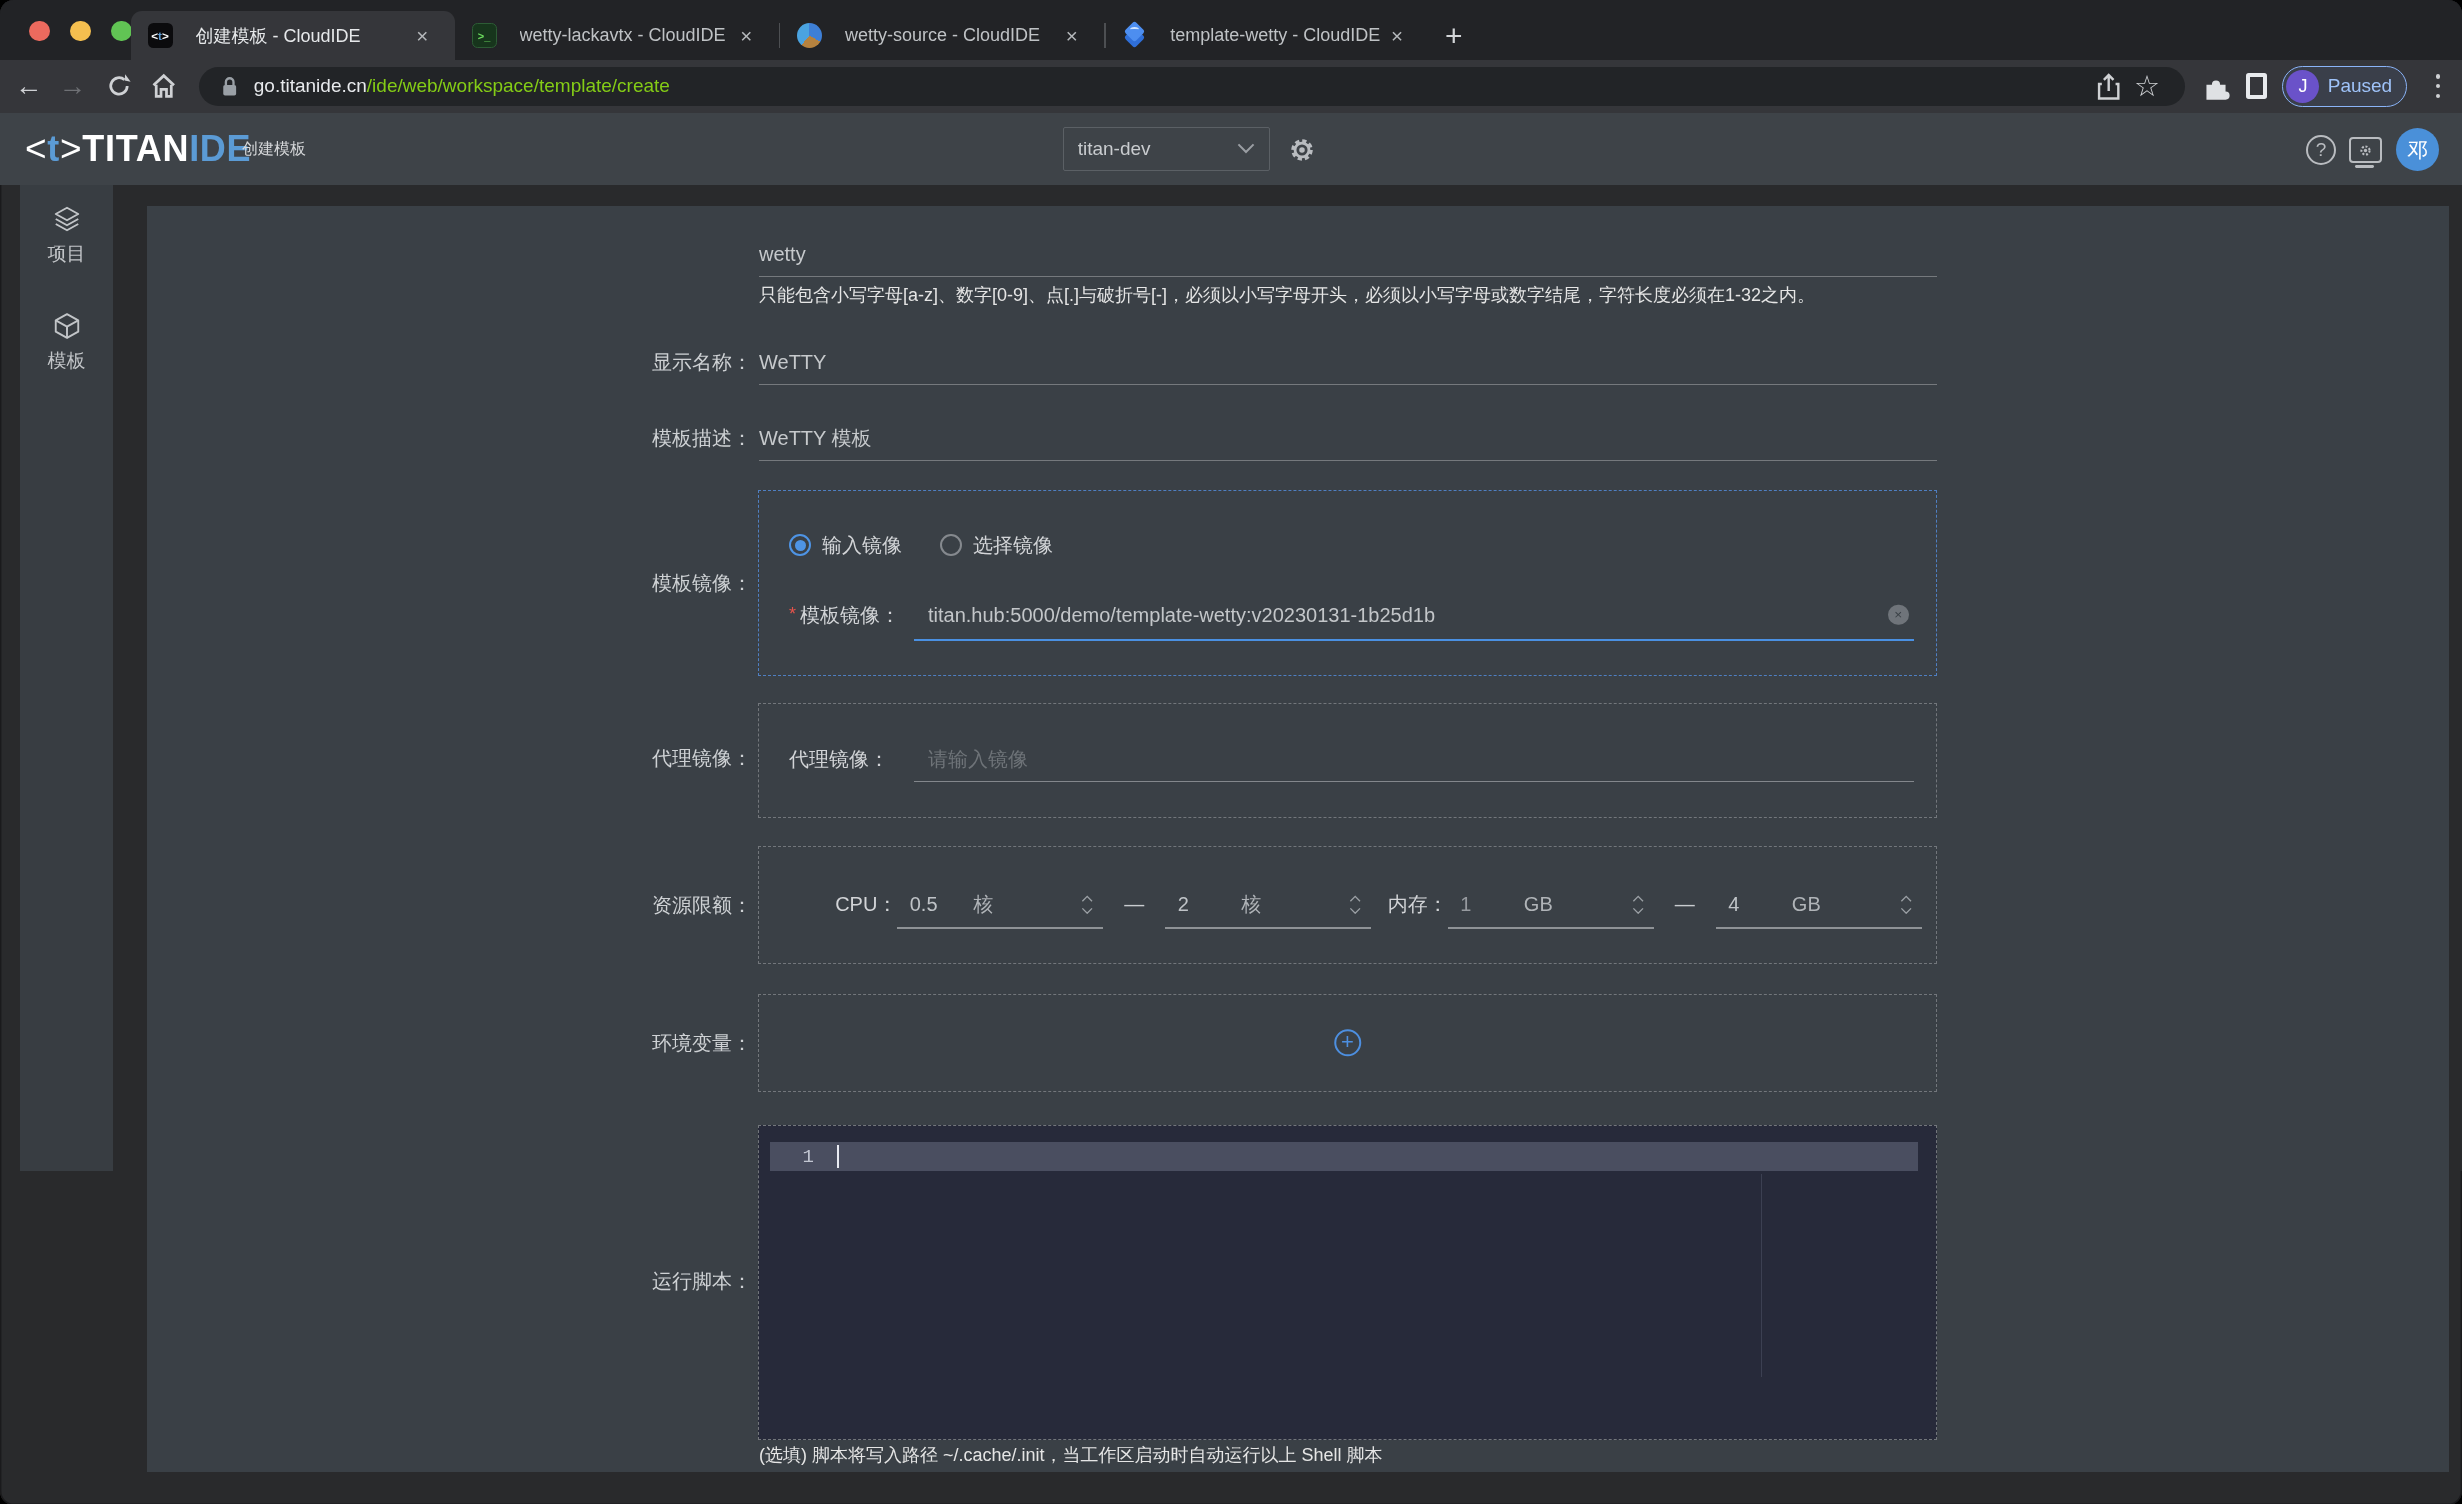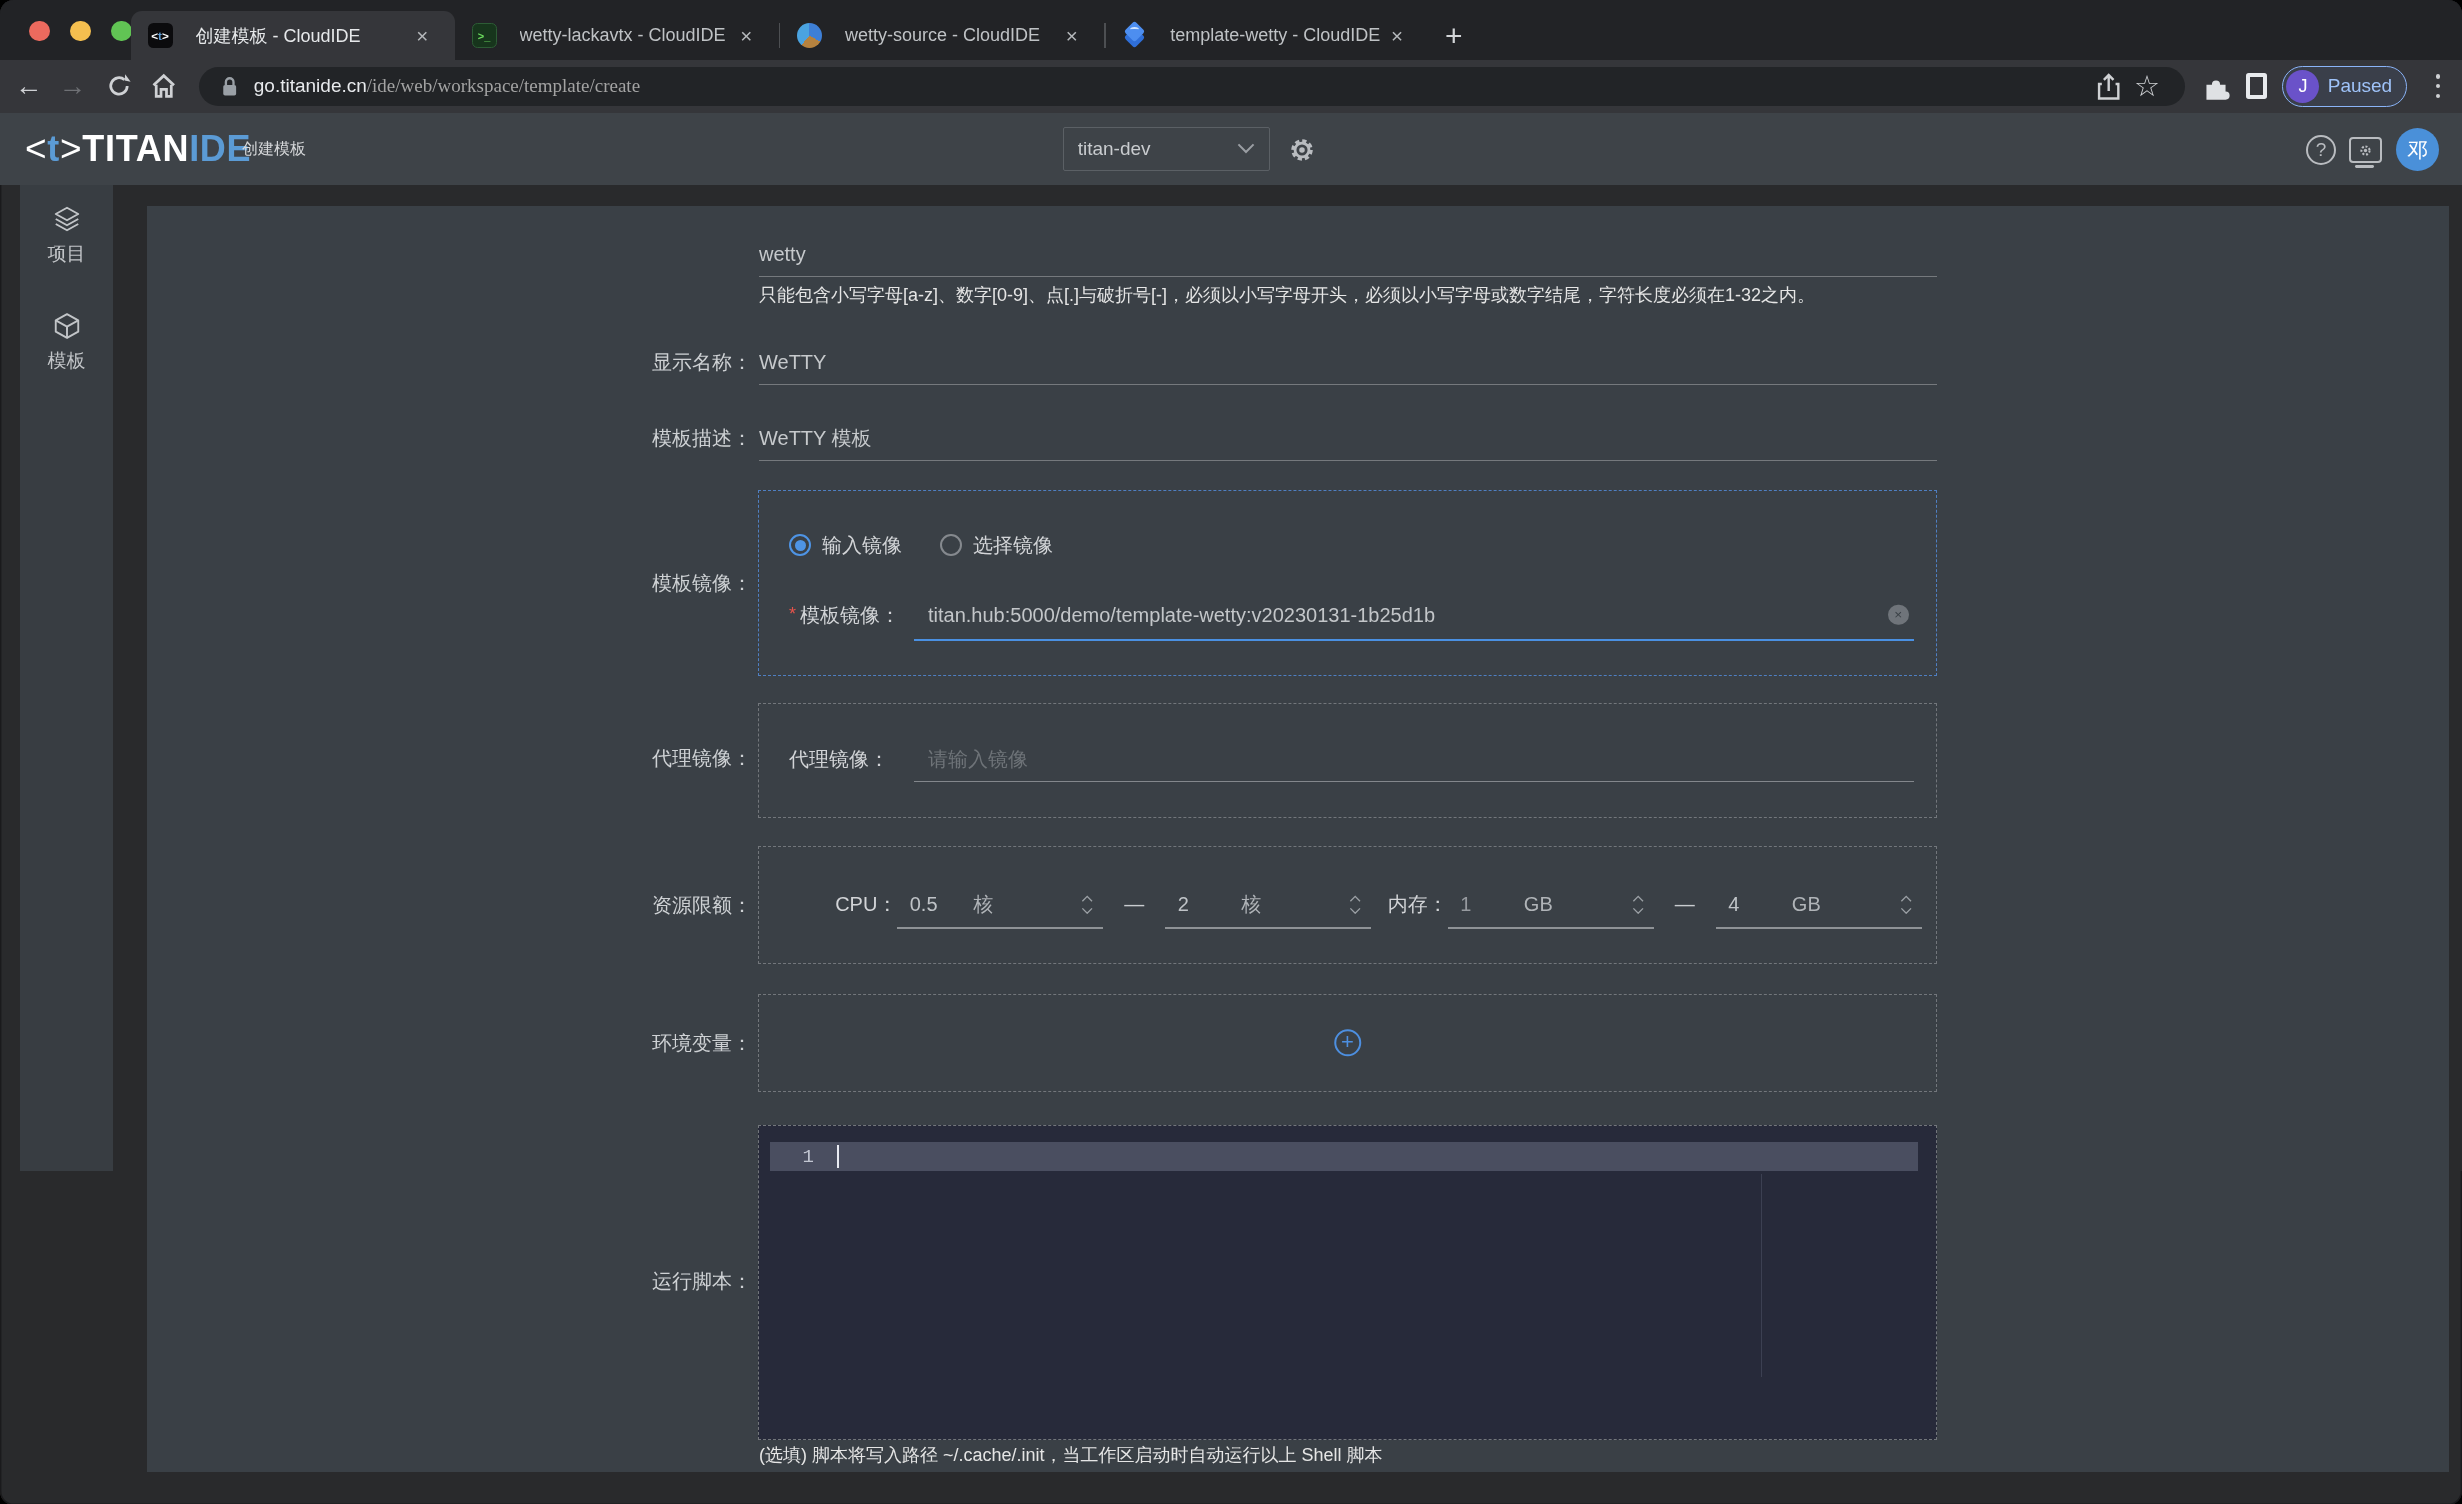--- a/index.html
+++ b/index.html
@@ -27,21 +27,21 @@
   .fav-diamond i { position:absolute; left:4.8px; top:1.4px; width:15px; height:15px; background:#4d8ef0; transform:rotate(45deg); border-radius:2.7px; }
   .fav-diamond i.b { top:6.9px; background:#2f6fd9; }
   .fav-diamond em { position:absolute; left:7.6px; top:4.1px; width:9.6px; height:5.5px; border-top:2.1px solid #cfe4ff; border-radius:50%; }
 
   
   .toolbar { position:relative; height:53px; background:#35363a; }
   .navic { position:absolute; top:5.5px; width:41px; height:41px; display:flex; align-items:center; justify-content:center; font-size:27.5px; color:#cfd1d4; }
   .navic.dim { color:#6f7175; }
   .omnibox { position:absolute; left:199px; top:6.9px; width:1986px; height:39px; background:#222427; border-radius:20px; display:flex; align-items:center; padding:0 19px; }
   .urltext { font-size:19px; color:#e8eaed; margin-left:12.4px; white-space:nowrap; }
-  .urltext .path { color:#a3a3a3;font-family:Liberation Serif, serif; }
+  .urltext .path { color:#84cc16; }
   .obspace { flex:1; }
   .obicon { width:38px; height:38px; display:flex; align-items:center; justify-content:center; color:#cfd1d4; font-size:25px; }
   .ricon { position:absolute; top:5.5px; width:41px; height:41px; display:flex; align-items:center; justify-content:center; }
   .rectic { width:20.6px; height:26px; border:4.8px solid #e8eaed; border-radius:2.7px; }
   .profile { position:absolute; left:2282px; top:5.5px; width:125px; height:41px; border:1.4px solid #8ab4f8; border-radius:20.6px; display:flex; align-items:center; background:#3a3f4a; }
   .pavatar { width:33px; height:33px; border-radius:50%; background:#6a52c9; color:#fff; display:flex; align-items:center; justify-content:center; font-size:18px; margin-left:3.4px; }
   .ptext { flex:1; text-align:center; font-size:19px; color:#9fc3f9; padding-right:5.5px; }
   .dots { position:absolute; left:2424px; top:9.6px; width:27.5px; height:33px; display:flex; flex-direction:column; align-items:center; justify-content:center; gap:5.5px; }
   .dots i { width:4.1px; height:4.1px; border-radius:50%; background:#cfd1d4; }
 

